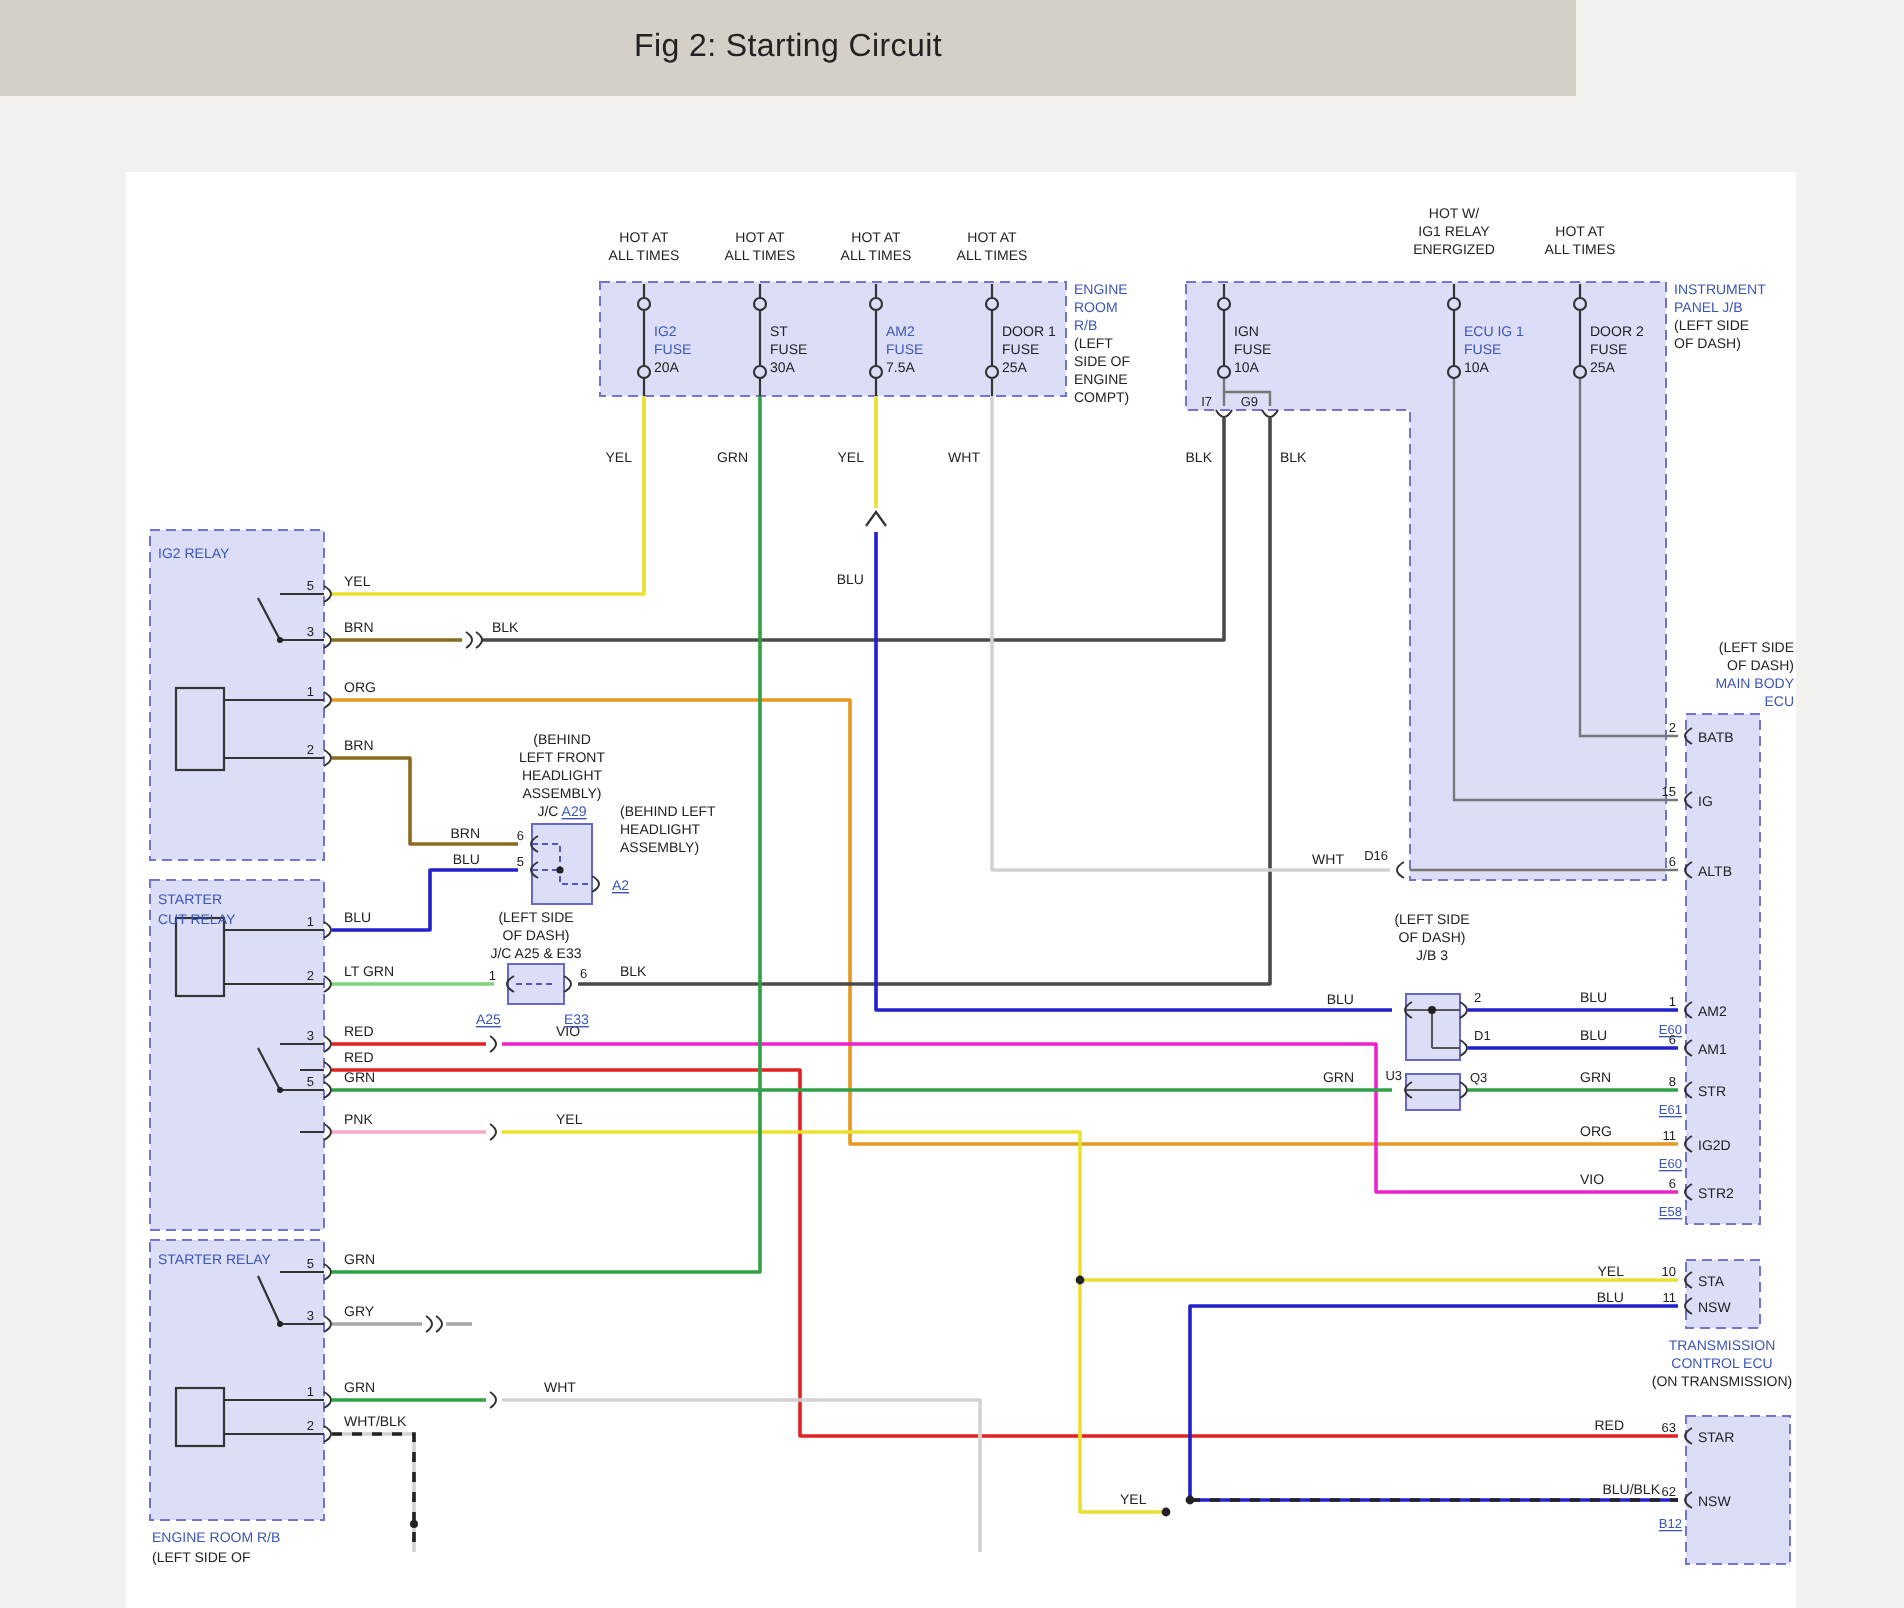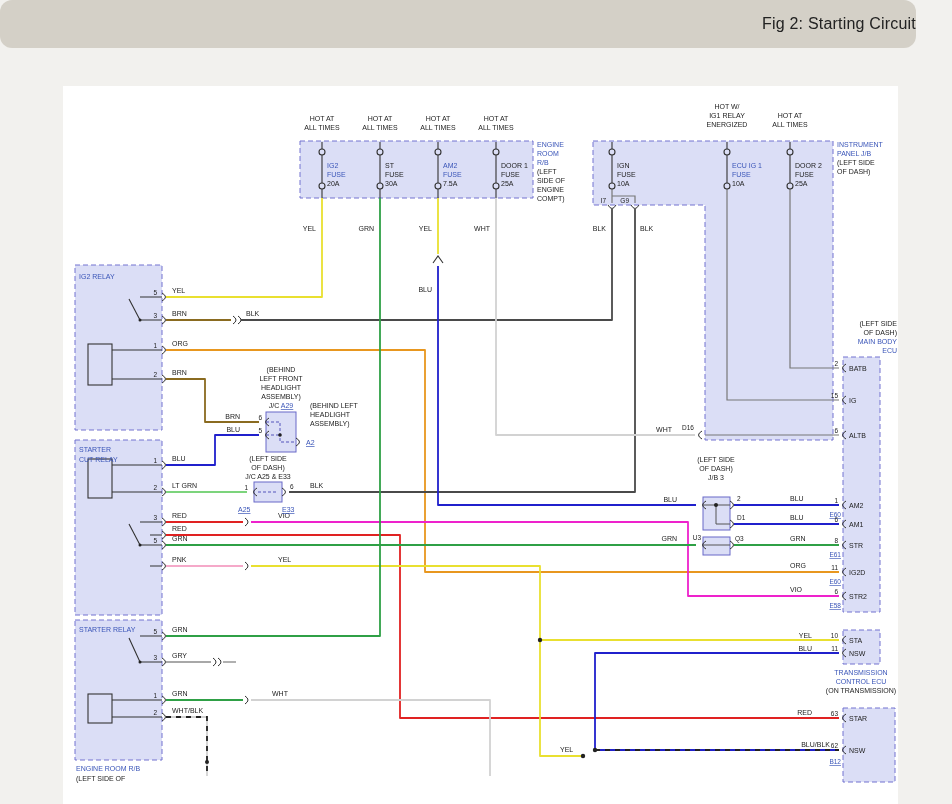--- a/index.html
+++ b/index.html
@@ -1,19 +1,19 @@
 <!DOCTYPE html>
 <html><head>
 <meta charset="utf-8">
 <style>
   html,body{margin:0;padding:0;background:#f2f1ee;}
   .stage{width:952px;height:804px;position:relative;overflow:hidden;background:#f2f1ee;
          font-family:"Liberation Sans",sans-serif;}
-  .titlebar{position:absolute;left:0;top:0;width:916px;height:48px;background:#d4d0c7;
-            display:flex;align-items:center;justify-content:flex-end;border-radius:12px;}
+  .titlebar{position:absolute;left:0;top:0;width:788px;height:48px;background:#d4d0c7;
+            display:flex;align-items:center;justify-content:center;}
   .titlebar span{font-size:16px;color:#222;letter-spacing:.2px;}
   svg{display:block;position:absolute;left:0;top:48px;}
   svg text{font-family:"Liberation Sans",sans-serif;font-size:7px;fill:#222;}
   .pn{font-size:6.5px;}
   .lk{fill:#3a55b8;}
   .u{text-decoration:underline;}
   .mid{text-anchor:middle;}
   .end{text-anchor:end;}
   .box{fill:#dbdef6;stroke:#7373d0;stroke-width:1;stroke-dasharray:5 3;}
   .jc{fill:#dbdef6;stroke:#6868c8;stroke-width:1;}

